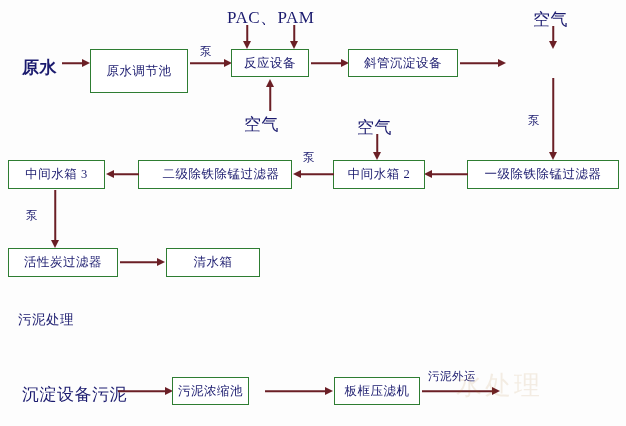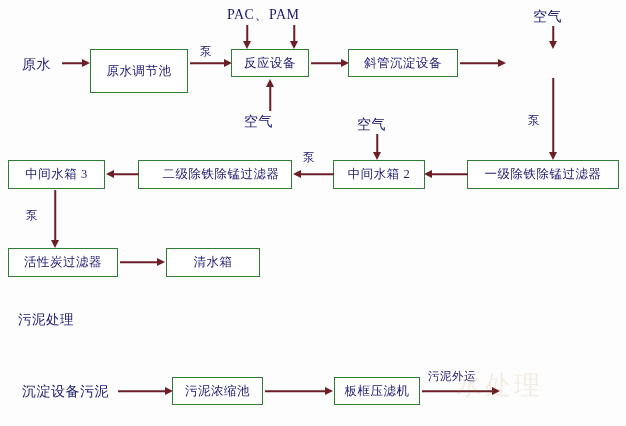--- a/index.html
+++ b/index.html
@@ -30,21 +30,21 @@
     justify-content: center;
     font-size: 12.5px;
     letter-spacing: 0.5px;
     white-space: nowrap;
     font-family: "Liberation Serif", "DejaVu Serif", serif;
   }
   
   .label {
     position: absolute;
     color: #1a1a6e;
-    font-size: 14px;
+    font-size: 17px;
     letter-spacing: 0.5px;
     white-space: nowrap;
     font-family: "Liberation Serif", "DejaVu Serif", serif;
   }
   .label.small {
     font-size: 11.5px;
   }
   .label.section {
     font-size: 13.5px;
   }
@@ -138,21 +138,21 @@
     font-family: "Liberation Serif", "DejaVu Serif", serif;
     pointer-events: none;
     user-select: none;
   }
 </style>
 </head>
 <body>
 
 <div id="canvas">
 
-  <div class="label" style="left:22px; top:56px;">原水</div>
+  <div class="label" style="left:22px; top:56px;font-weight:bold;">原水</div>
 
   <div class="arrow right" style="left:62px; top:56px; width:28px; height:14px;">
     <div class="shaft"></div>
       <div class="head"></div>
   </div>
 
   <div class="box" style="left:90px; top:49px; width:98px; height:44px;">原水调节池</div>
 
   <div class="label small" style="left:200px; top:44px;">泵</div>
 
@@ -252,21 +252,21 @@
 
   <div class="label section" style="left:18px; top:311px;">污泥处理</div>
 
   <div class="label" style="left:22px; top:383px;">沉淀设备污泥</div>
 
   <div class="arrow right" style="left:118px; top:384px; width:55px; height:14px;">
     <div class="shaft"></div>
       <div class="head"></div>
   </div>
 
-  <div class="box" style="left:172px; top:377px; width:91px; height:28px;">污泥浓缩池</div>
+  <div class="box" style="left:172px; top:377px; width:77px; height:28px;">污泥浓缩池</div>
 
   <div class="arrow right" style="left:265px; top:384px; width:68px; height:14px;">
     <div class="shaft"></div>
       <div class="head"></div>
   </div>
 
   <div class="box" style="left:334px; top:377px; width:86px; height:28px;">板框压滤机</div>
 
   <div class="label small" style="left:428px; top:369px;">污泥外运</div>
   <div class="arrow right" style="left:422px; top:384px; width:78px; height:14px;">

